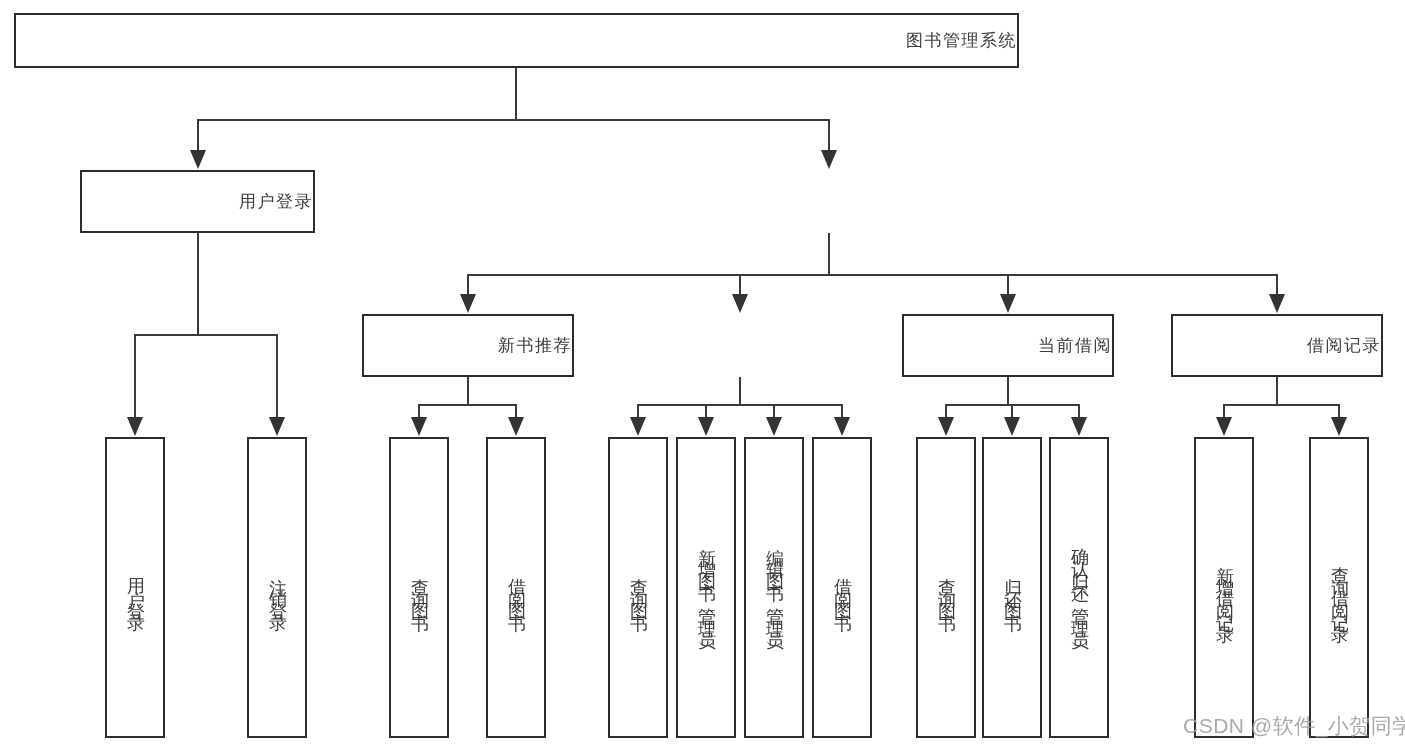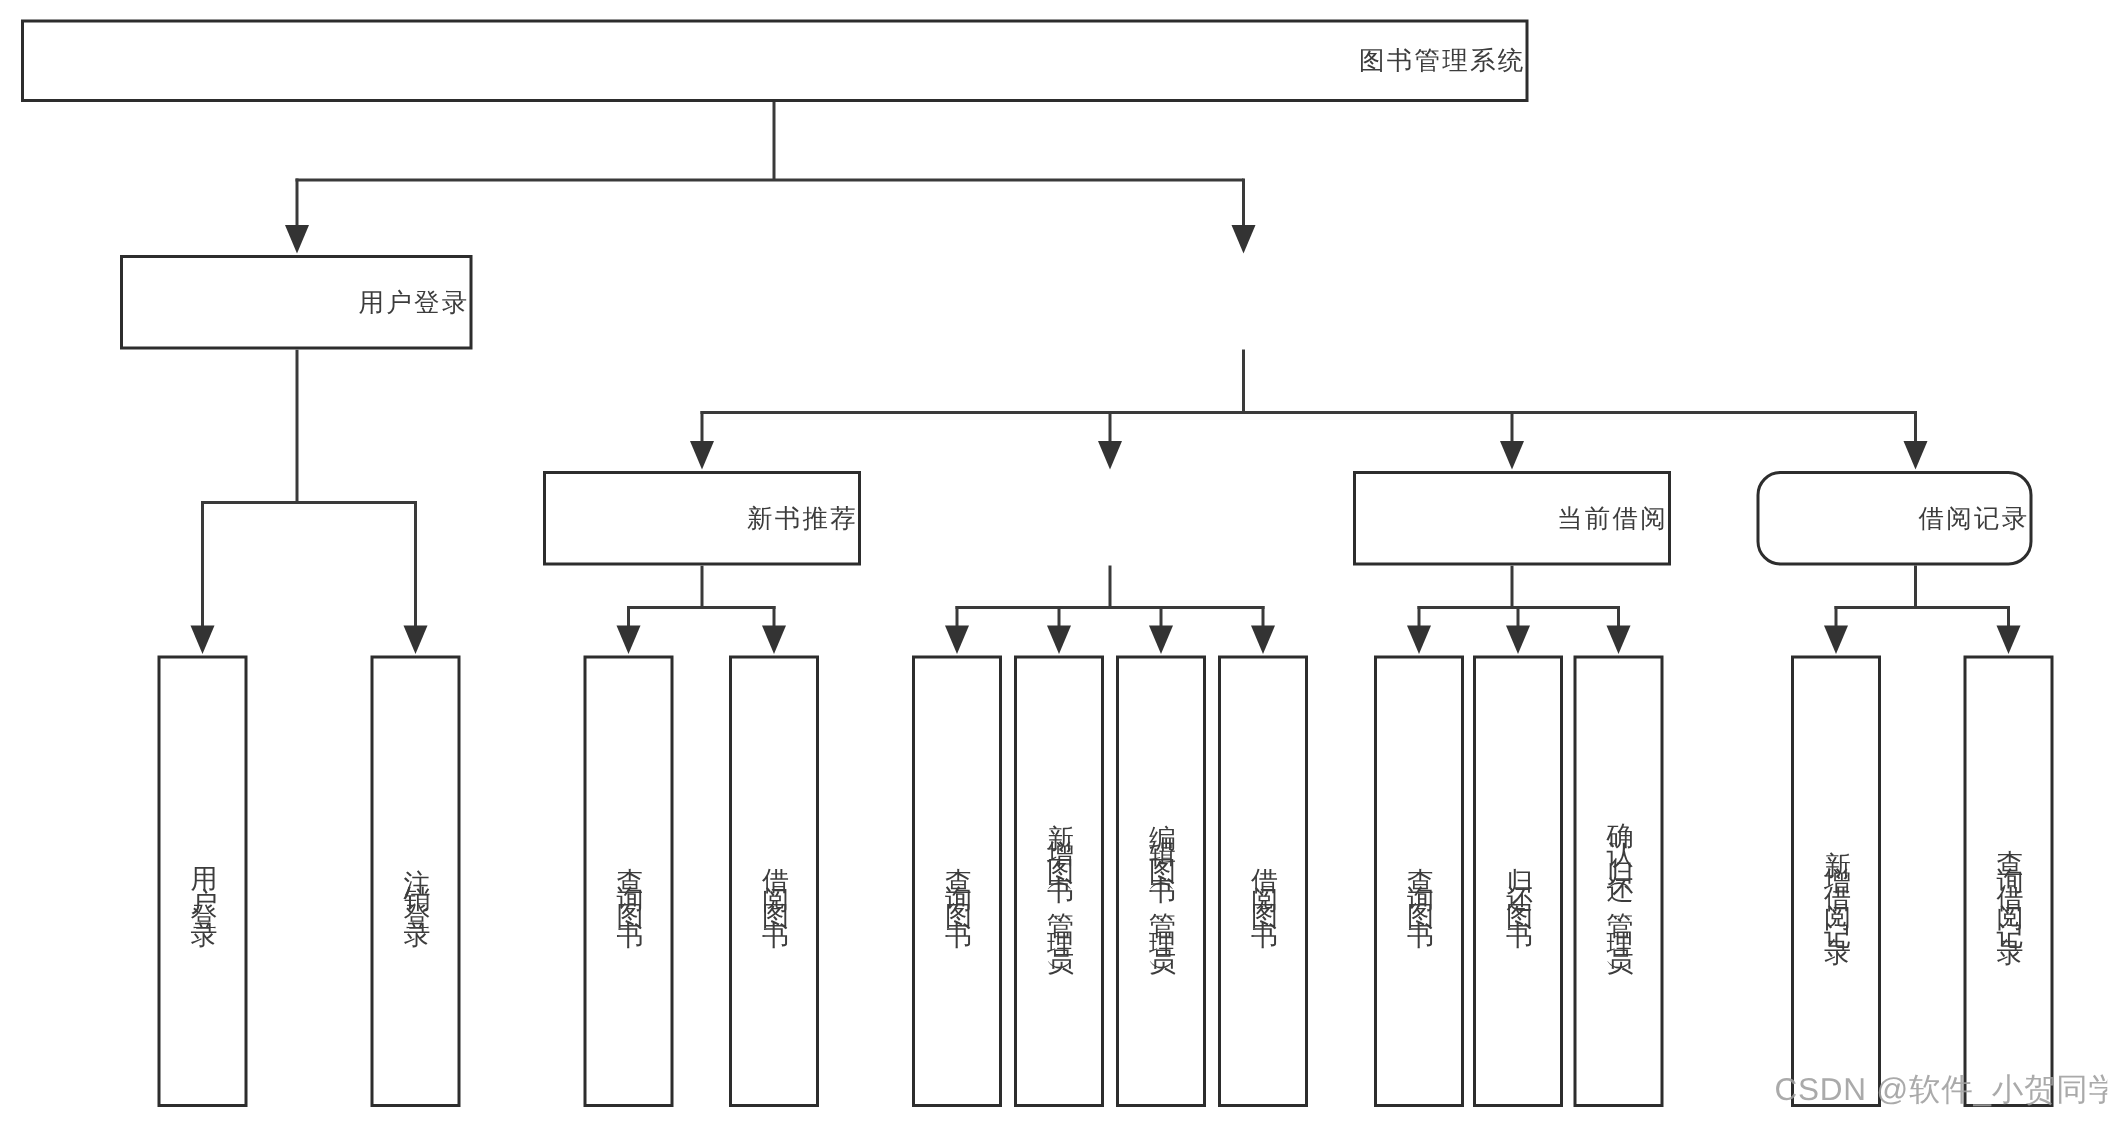--- a/index.html
+++ b/index.html
@@ -106,21 +106,21 @@
   <div class="node h-node" style="left:80px;top:170px;width:235px;height:63px;">
     <span>用户登录</span>
   </div>
 
   <div class="node h-node" style="left:362px;top:314px;width:212px;height:63px;">
     <span>新书推荐</span>
   </div>
   <div class="node h-node" style="left:902px;top:314px;width:212px;height:63px;">
     <span>当前借阅</span>
   </div>
-  <div class="node h-node" style="left:1171px;top:314px;width:184px;height:63px;border-radius:16px;">
+  <div class="node h-node" style="left:1171px;top:314px;width:212px;height:63px;">
     <span>借阅记录</span>
   </div>
 
   <div class="node v-node" style="left:105px;">
     <span class="vtext">用户登录</span>
   </div>
   <div class="node v-node" style="left:247px;">
     <span class="vtext">注销登录</span>
   </div>
 

